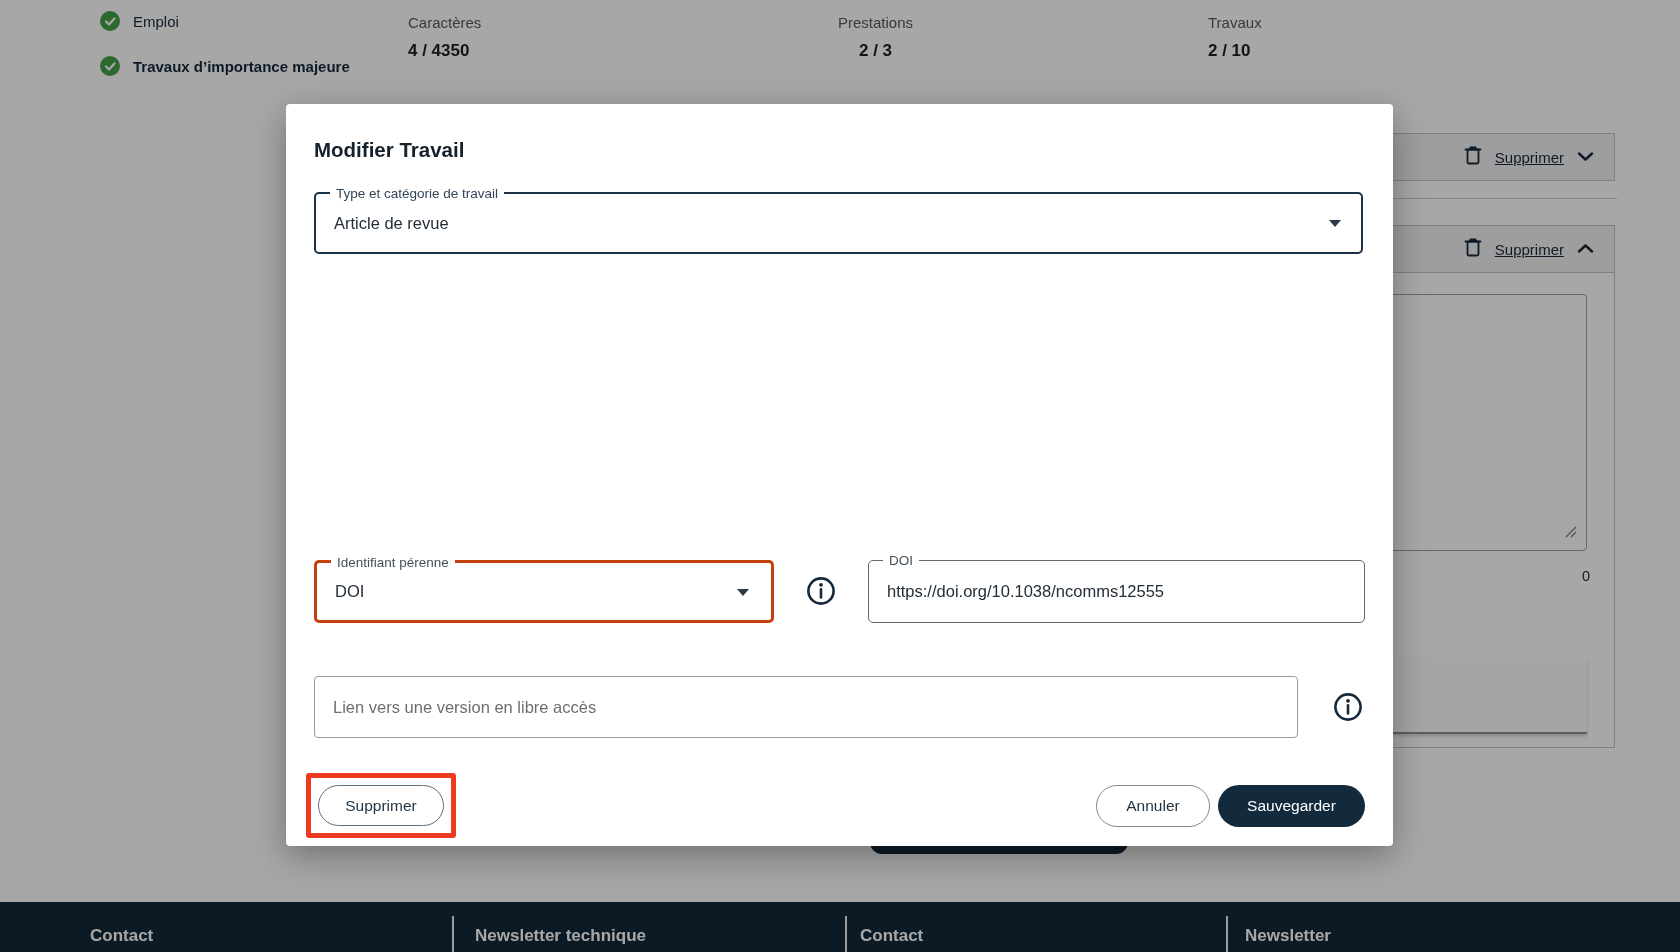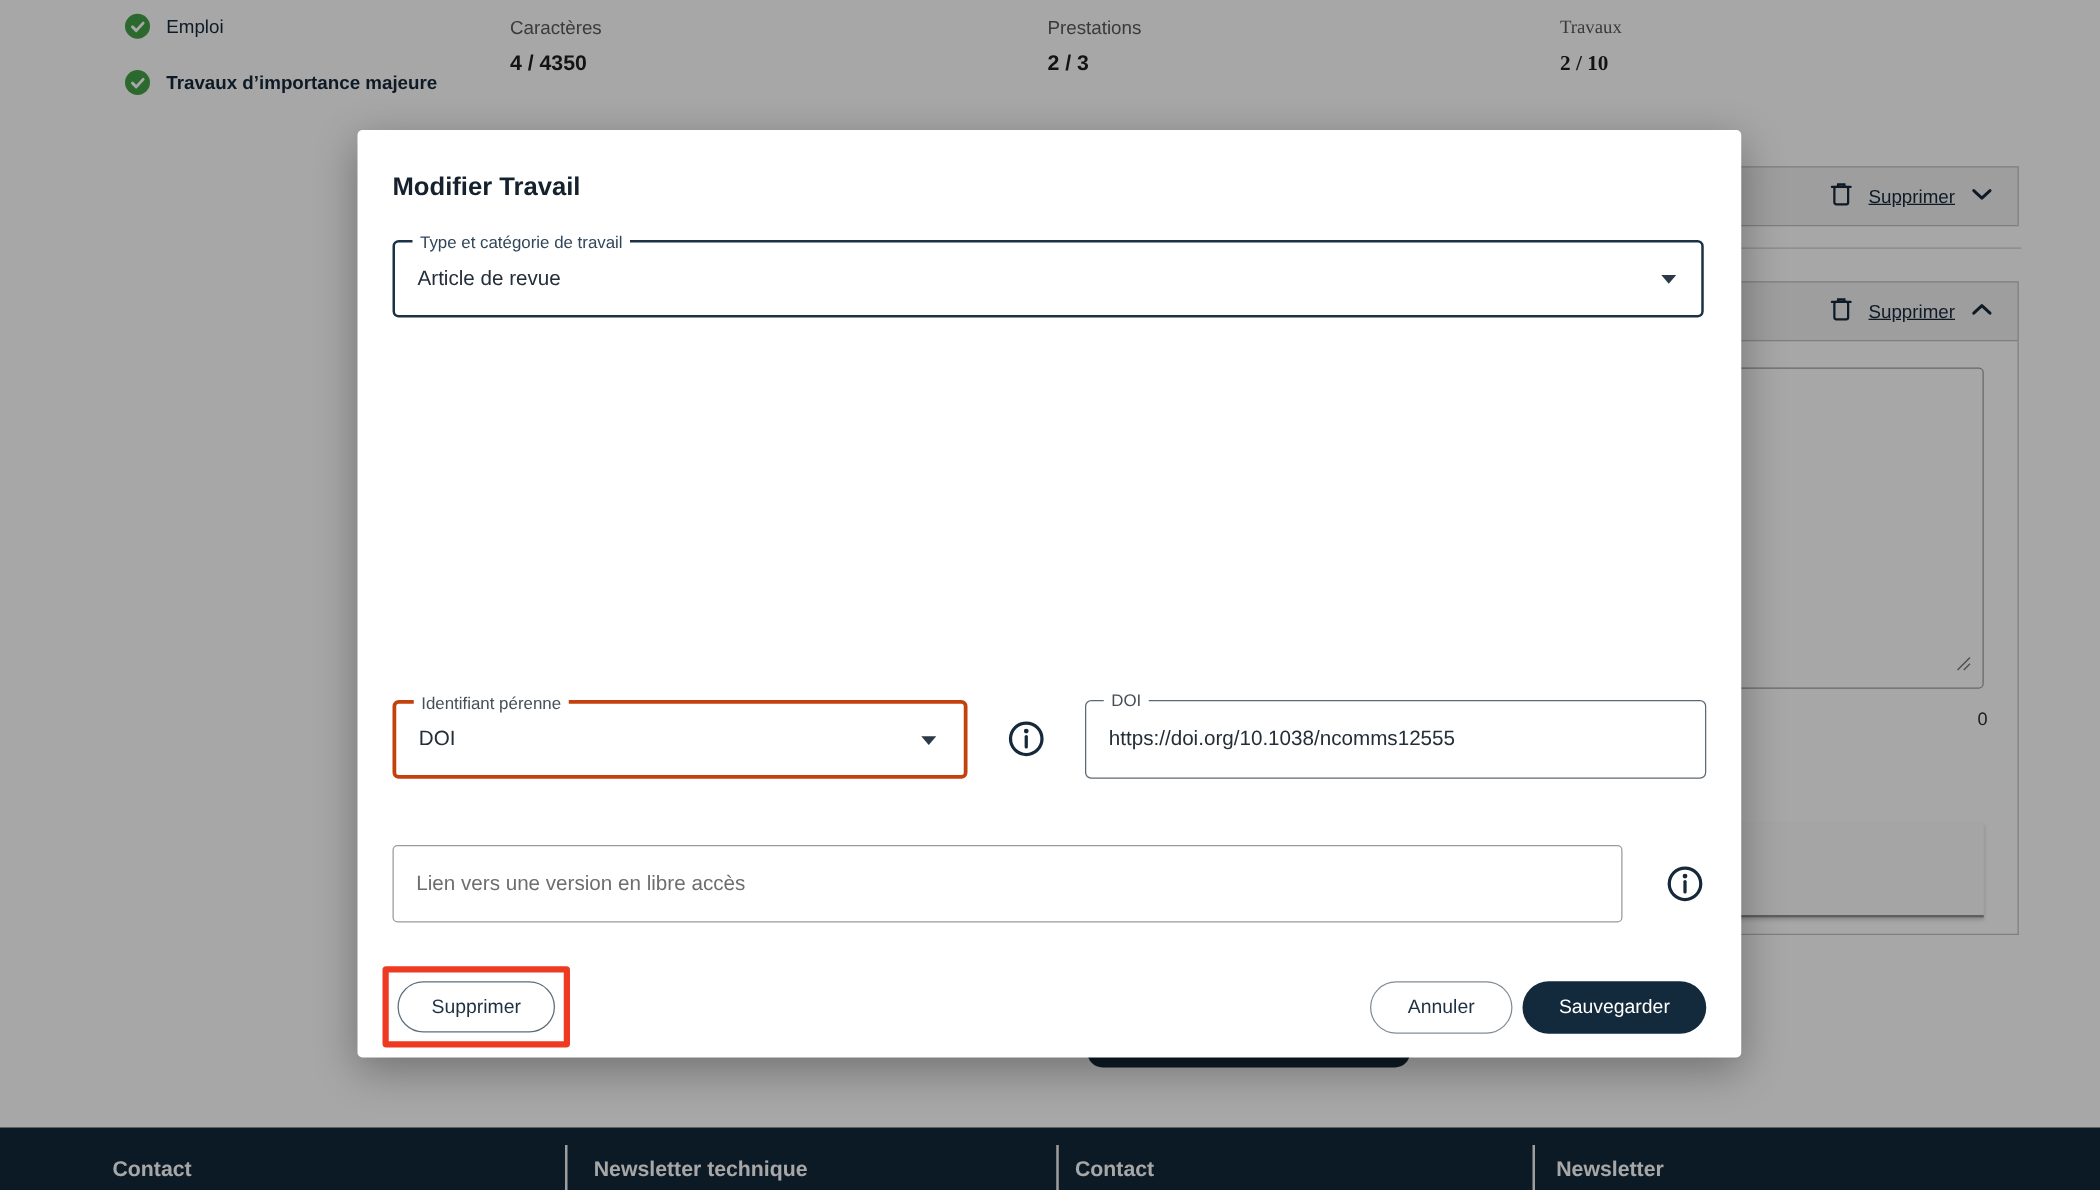--- a/index.html
+++ b/index.html
@@ -97,25 +97,25 @@
             <polyline points="3,7.5 6,10.5 11.5,4.5" fill="none" stroke="#ffffff" stroke-width="2.3" stroke-linecap="round" stroke-linejoin="round"></polyline>
           </svg>
       </span>
       <span class="progress-label bold">Travaux d’importance majeure</span>
     </div>
 
     <div class="stat" style="left:408px;">
       <div class="stat-label">Caractères</div>
       <div class="stat-value">4 / 4350</div>
     </div>
-    <div class="stat" style="left:838px;">
+    <div class="stat" style="left:838px;text-align:center;">
       <div class="stat-label">Prestations</div>
       <div class="stat-value">2 / 3</div>
     </div>
-    <div class="stat" style="left:1248px;font-family:Liberation Serif, serif;">
+    <div class="stat" style="left:1208px;">
       <div class="stat-label">Travaux</div>
       <div class="stat-value">2 / 10</div>
     </div>
 
     <div class="card-header" style="top:133px;">
       <span>
         <svg width="18" height="20" viewBox="0 0 18 20">
             <path d="M1.5 4.5h15 M6.5 4.5v-2h5v2" fill="none" stroke="#16293b" stroke-width="1.8" stroke-linecap="round"></path>
             <rect x="3.5" y="4.5" width="11" height="14" rx="1.5" fill="none" stroke="#16293b" stroke-width="1.8"></rect>
           </svg>

